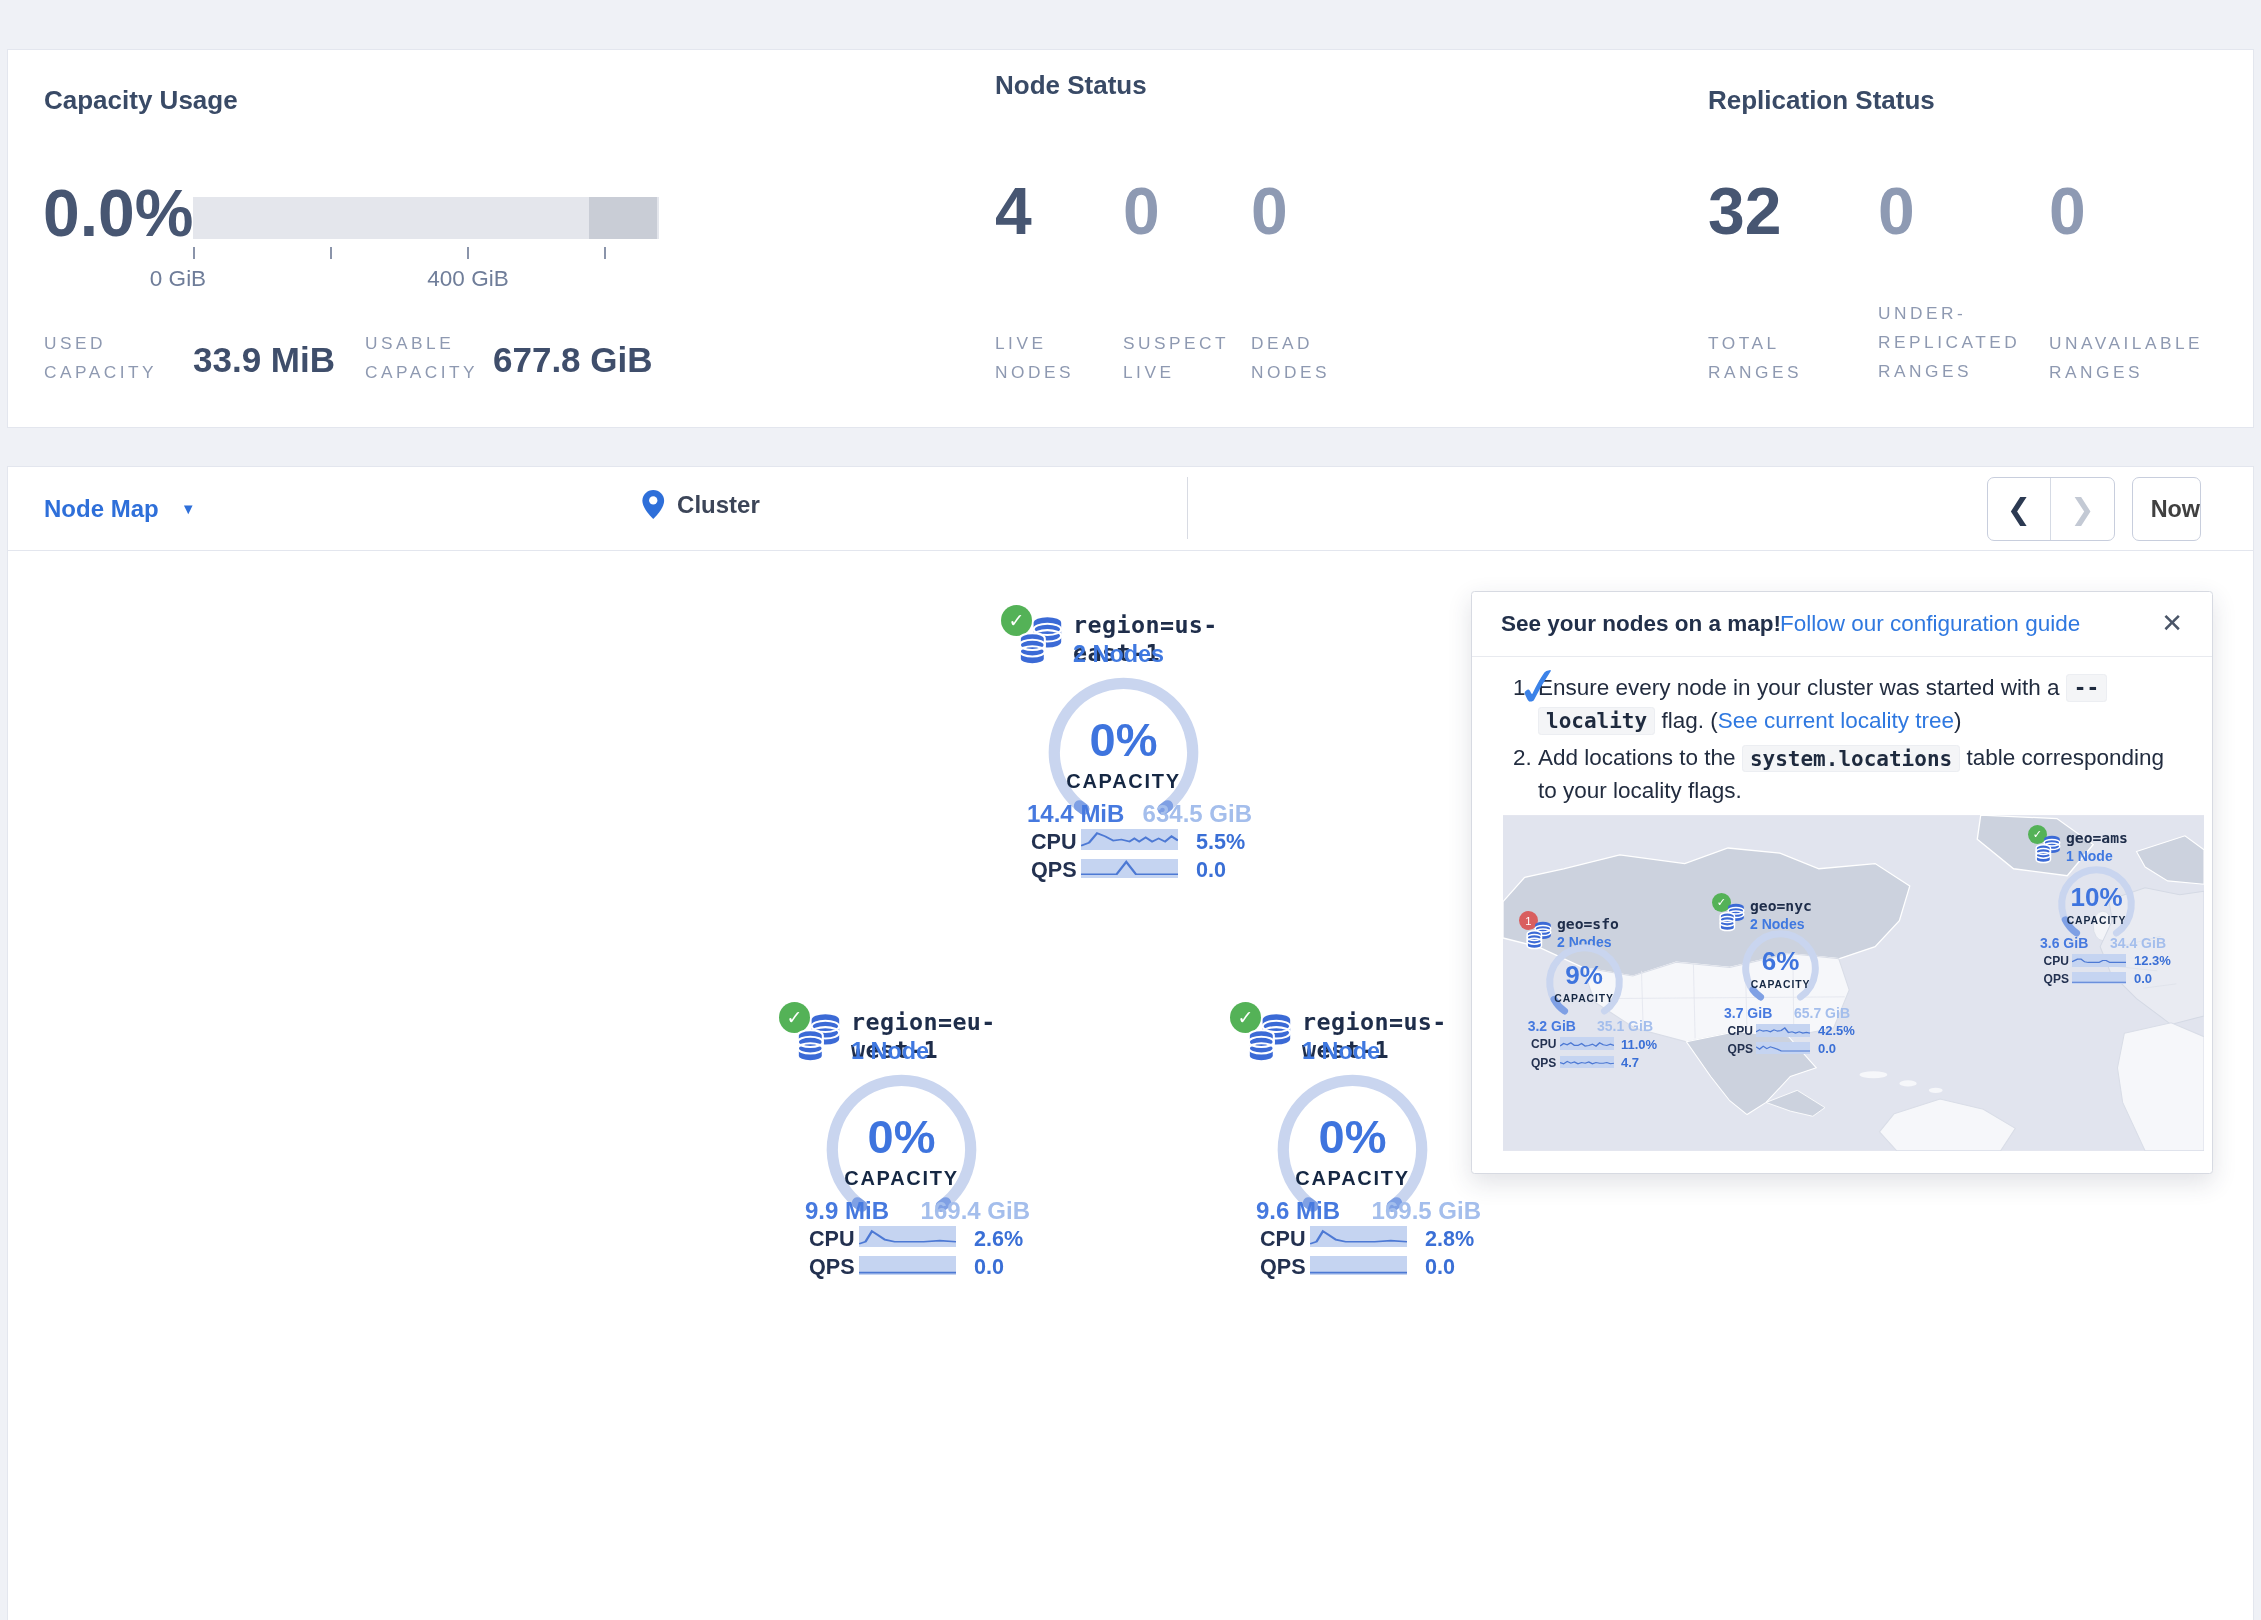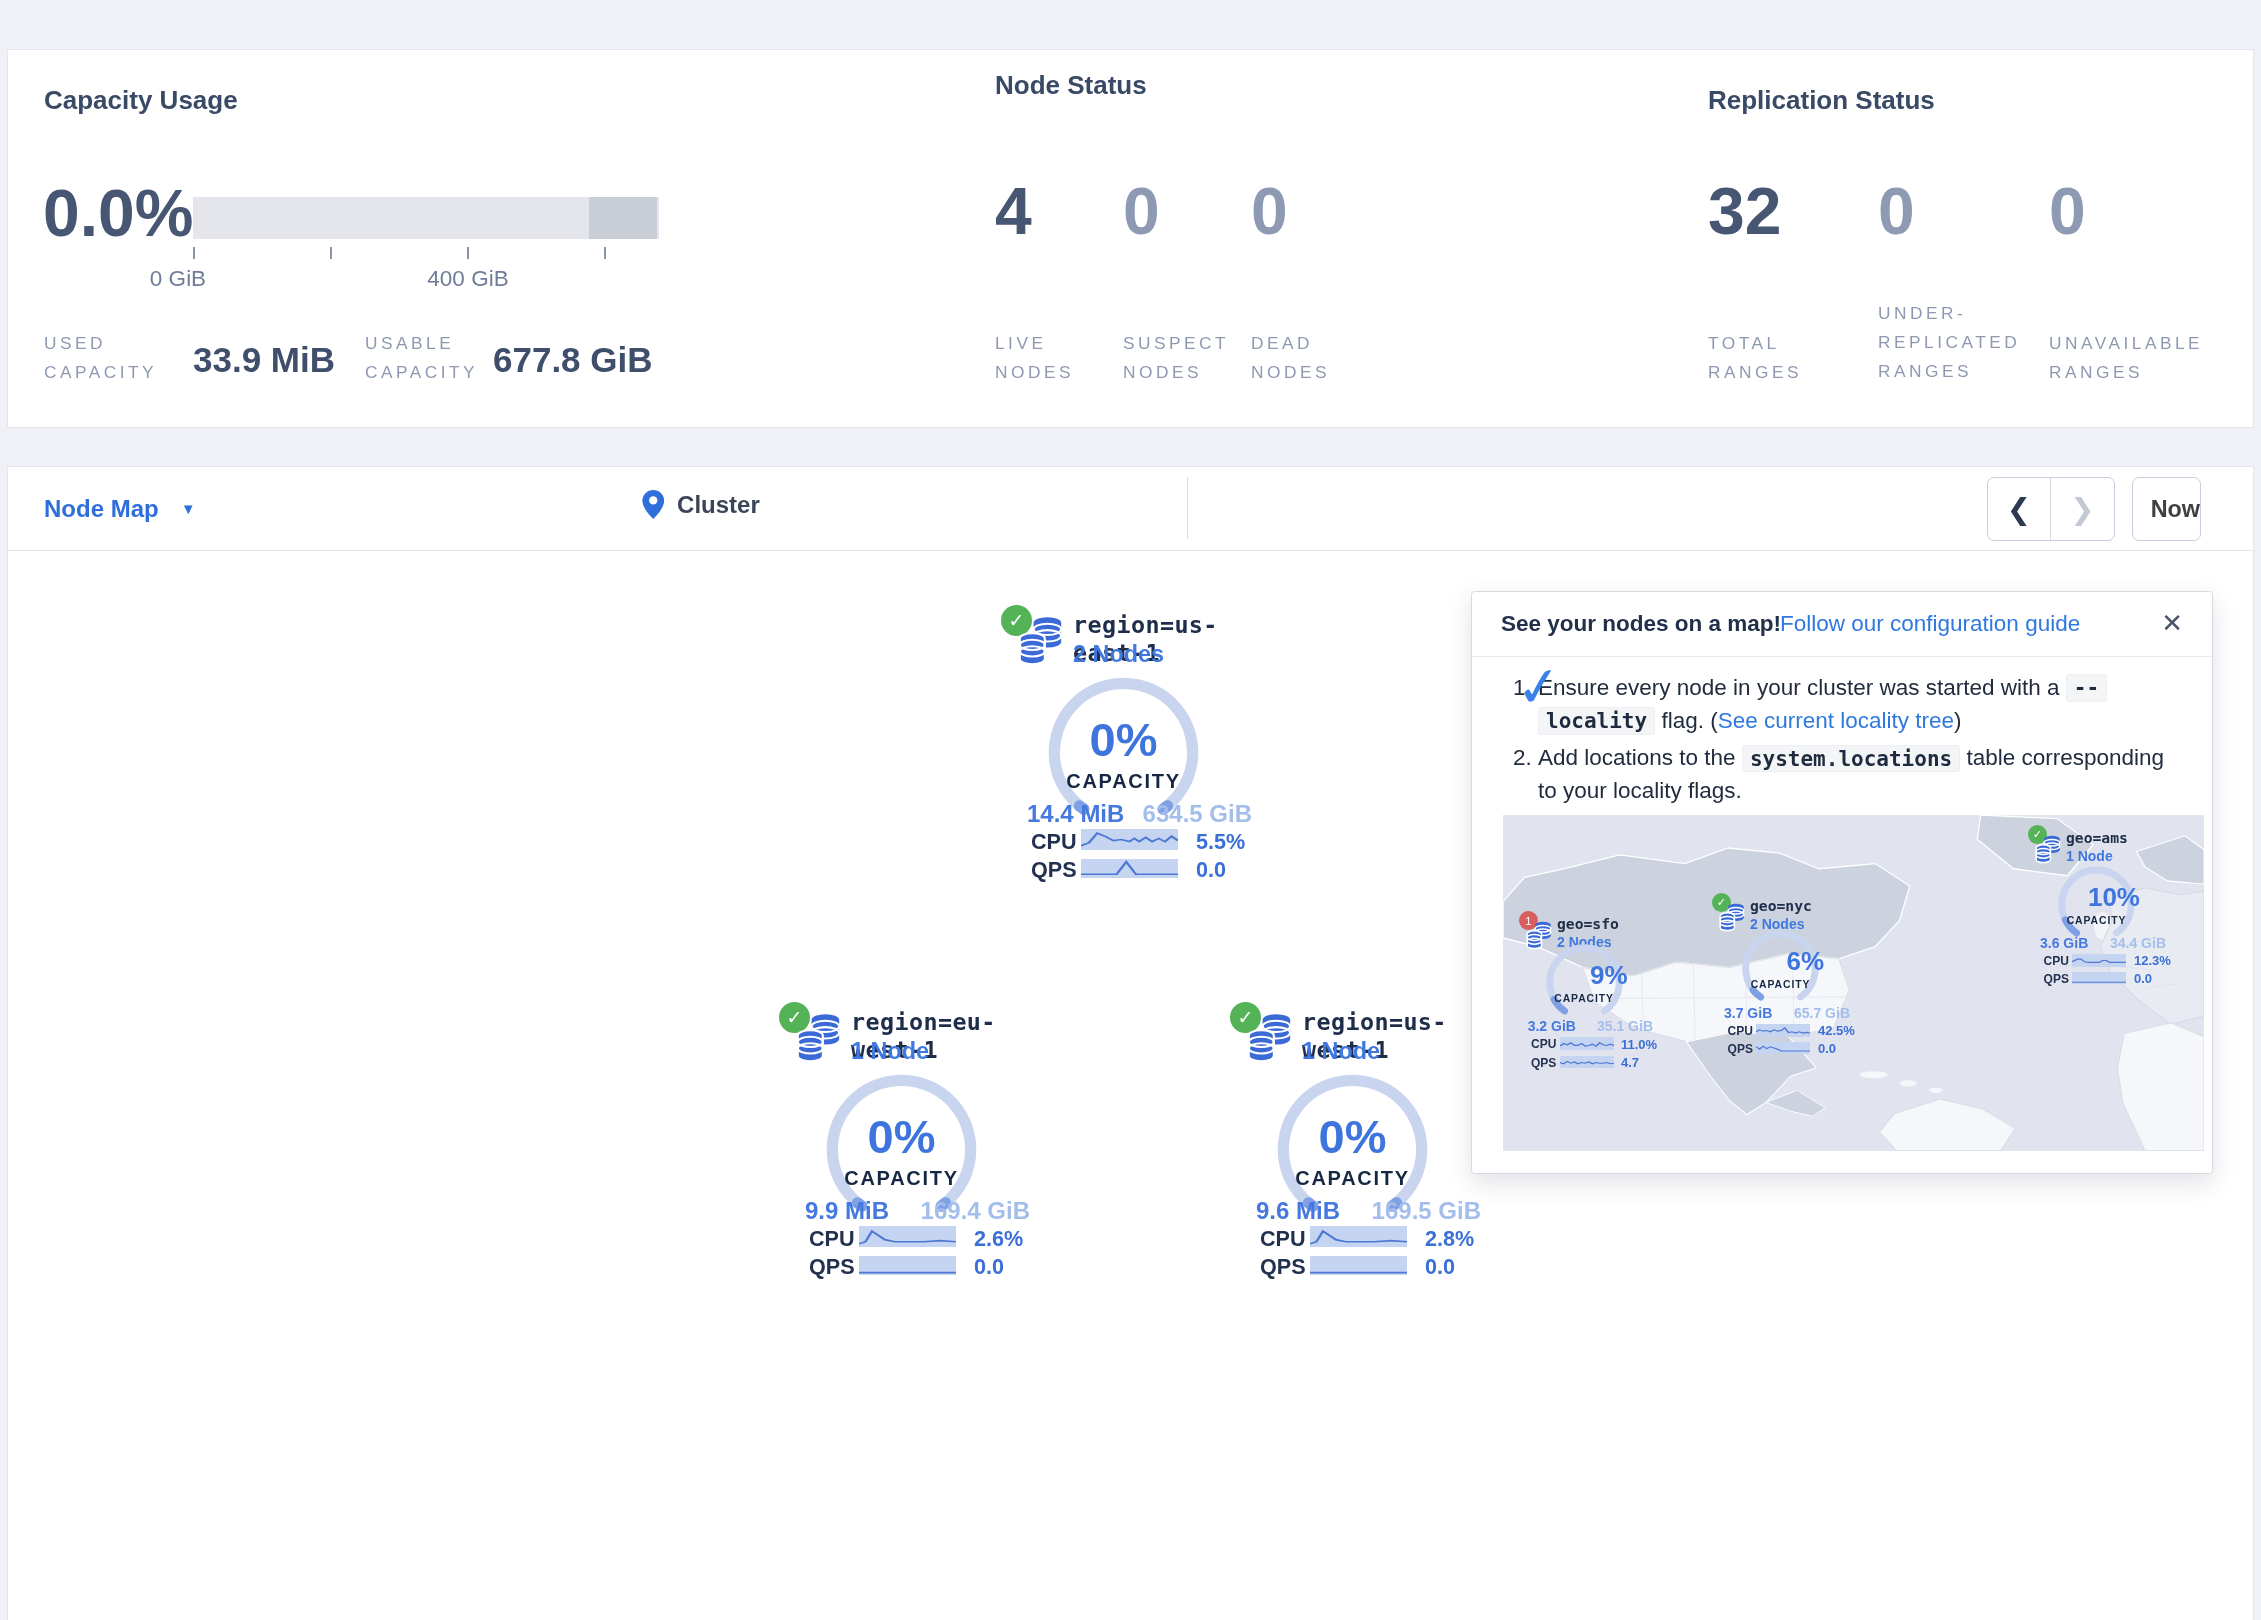--- a/index.html
+++ b/index.html
@@ -67,21 +67,21 @@
   .big-check { position:absolute; left:3.5px; top:-24px; font-size:55px; font-weight:700; color:#3b82e8; transform:rotate(-6deg); }
   .map-inset { position:absolute; left:31px; top:223px; width:701px; height:336px; overflow:hidden; }
 
   .mini-node { position:absolute; width:147px; height:173px; }
   .mini-title { font-family:"DejaVu Sans Mono","Liberation Mono",monospace; font-weight:700; font-size:14.7px; color:#1e2d4a; }
   .mini-sub { font-size:14px; font-weight:700; color:#3f78e0; }
   .mini-val-l { font-size:14px; font-weight:600; color:#4679df; }
   .mini-val-r { font-size:14px; font-weight:600; color:#a4beec; text-align:right; }
   .mini-row-label { font-size:12px; font-weight:700; color:#233150; }
   .mini-row-val { font-size:13px; font-weight:700; color:#3a6fd6; }
-  .mini-pct { font-size:26px;text-align:right; }
+  .mini-pct { font-size:26px; }
   .mini-cap { font-size:10.4px; letter-spacing:0.9px; }
 </style>
 </head>
 <body>
 
 <div class="page">
 
   <div class="panel summary-card">
 
     <div class="abs section-title" style="left:36px; top:35px;">Capacity Usage</div>
@@ -98,21 +98,21 @@
     <div class="abs cap-label" style="left:36px; top:279px; width:130px;">USED CAPACITY</div>
     <div class="abs metric-value" style="left:185px; top:290px;">33.9 MiB</div>
     <div class="abs cap-label" style="left:357px; top:279px; width:139px;">USABLE CAPACITY</div>
     <div class="abs metric-value" style="left:485px; top:290px;">677.8 GiB</div>
 
     <div class="abs section-title" style="left:987px; top:20px;">Node Status</div>
     <div class="abs big-num" style="left:987px; top:128px;">4</div>
     <div class="abs big-num muted" style="left:1115px; top:128px;">0</div>
     <div class="abs big-num muted" style="left:1243px; top:128px;">0</div>
     <div class="abs cap-label" style="left:987px; top:279px; width:104px;">LIVE NODES</div>
-    <div class="abs cap-label" style="left:1115px; top:279px; width:121px;">SUSPECT NODES</div>
+    <div class="abs cap-label" style="left:1115px; top:279px; width:121px;">SUSPECT LIVE</div>
     <div class="abs cap-label" style="left:1243px; top:279px; width:104px;">DEAD NODES</div>
 
     <div class="abs section-title" style="left:1700px; top:35px;">Replication Status</div>
     <div class="abs big-num" style="left:1700px; top:128px;">32</div>
     <div class="abs big-num muted" style="left:1870px; top:128px;">0</div>
     <div class="abs big-num muted" style="left:2041px; top:128px;">0</div>
     <div class="abs cap-label" style="left:1700px; top:279px; width:121px;">TOTAL RANGES</div>
     <div class="abs cap-label" style="left:1870px; top:249px; width:169px;">UNDER-REPLICATED RANGES</div>
     <div class="abs cap-label" style="left:2041px; top:279px; width:173px;">UNAVAILABLE RANGES</div>
   </div>

